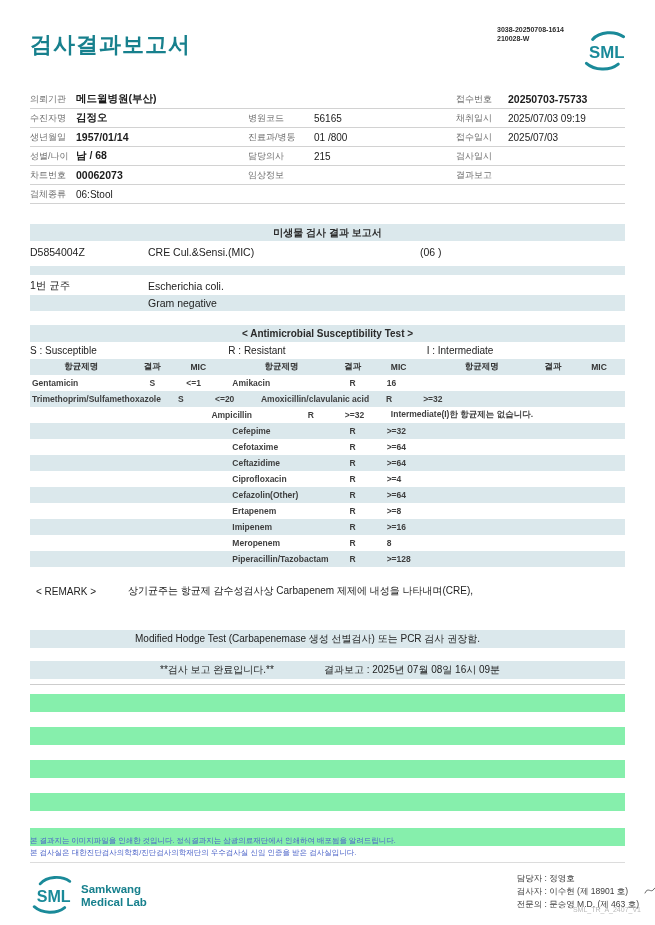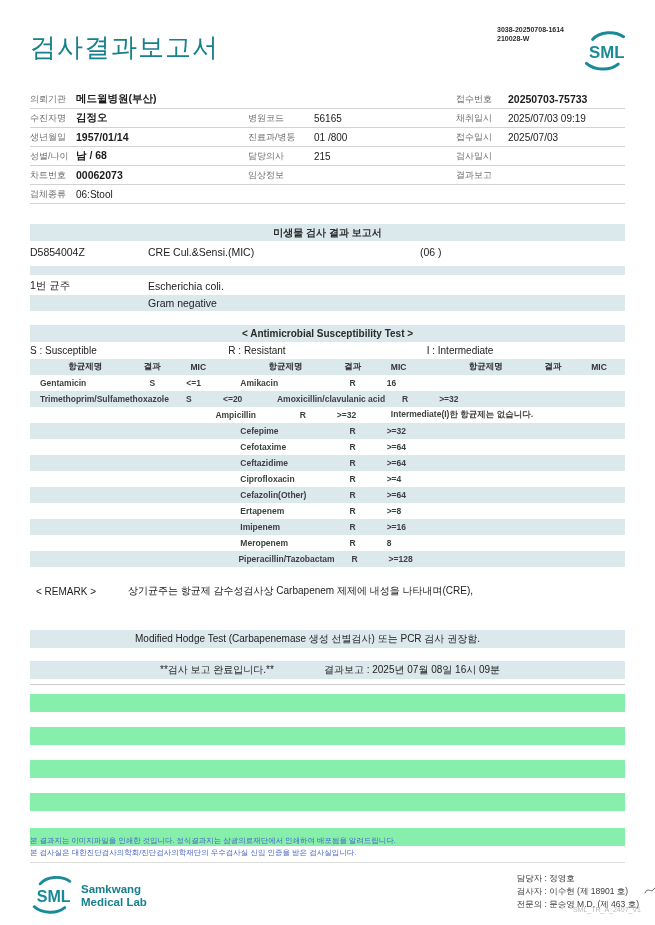--- a/index.html
+++ b/index.html
@@ -4,21 +4,21 @@
 <style>
   * { margin:0; padding:0; box-sizing:border-box; }
   html,body { background:#ffffff; }
   .page {
     position:relative; width:655px; height:925px; background:#ffffff;
     font-family:"Liberation Sans", sans-serif; overflow:hidden;
   }
   .band-bg { background:#dbe8ec; }
 
   
-  .title { position:absolute; left:30px; top:30px; font-size:26px; font-weight:normal; color:#17808d; letter-spacing:1px; }
+  .title { position:absolute; left:30px; top:30px; font-size:22px; font-weight:bold; color:#17808d; letter-spacing:1px; }
   .doc-codes { position:absolute; left:497px; top:25px; font-size:7px; font-weight:bold; color:#2b2b2b; line-height:1.35; }
   .logo-top { position:absolute; left:582px; top:29px; }
 
   
   .info-table { position:absolute; left:30px; right:30px; top:90px; }
   .info-row { display:grid; grid-template-columns:46px 172px 66px 142px 52px 1fr; align-items:center; height:19px; border-bottom:1px solid #d2d2d2; }
   .info-row.first .v-wide { grid-column:2 / 5; }
   .info-label { font-size:9px; color:#6f6f6f; }
   .info-value { font-size:10px; color:#1b1b1b; }
   .info-value.bold { font-weight:bold; font-size:10.5px; }
@@ -29,21 +29,21 @@
   .micro-row { display:grid; grid-template-columns:118px 272px 1fr; font-size:10.5px; color:#222; align-items:center; height:19px; padding-top:2px; }
   .micro-thin-band { height:9px; margin-top:6px; }
   .micro-gram { height:16px; display:grid; grid-template-columns:118px 1fr; align-items:center; font-size:10.5px; color:#222; margin-top:1px; }
 
   
   .ast { position:absolute; left:30px; right:30px; top:325px; }
   .ast-band-title { height:17px; display:flex; align-items:center; justify-content:center; font-size:10px; font-weight:bold; color:#2b2b2b; }
   .ast-legend { display:grid; grid-template-columns:1fr 1fr 1fr; height:17px; align-items:center; }
   .ast-legend span { font-size:10px; color:#222; }
   .ast-grid { display:grid; grid-template-columns:1fr 1fr 1fr; column-gap:6px; }
-  .ast-group { display:grid; grid-template-columns:1fr 40px 52px; align-items:center;padding-left:8px; }
+  .ast-group { display:grid; grid-template-columns:1fr 40px 52px; align-items:center; }
   .ast-header-band { height:16px; align-items:center; }
   .hcell { font-size:8.5px; font-weight:bold; color:#333; text-align:center; }
   .ast-row { height:16px;font-weight:bold; }
   .cell-name { font-size:8.5px; color:#3f3f3f; white-space:nowrap; overflow:visible; padding-left:2px; }
   .cell-result { font-size:8.5px; color:#3f3f3f; text-align:center; }
   .cell-mic { font-size:8.5px; color:#3f3f3f; text-align:left; padding-left:14px; white-space:nowrap; }
 
   
   .remark-row { position:absolute; left:30px; right:30px; height:18px; display:flex; align-items:center; font-size:10px; color:#222; }
   .remark-1 { top:582px; }

